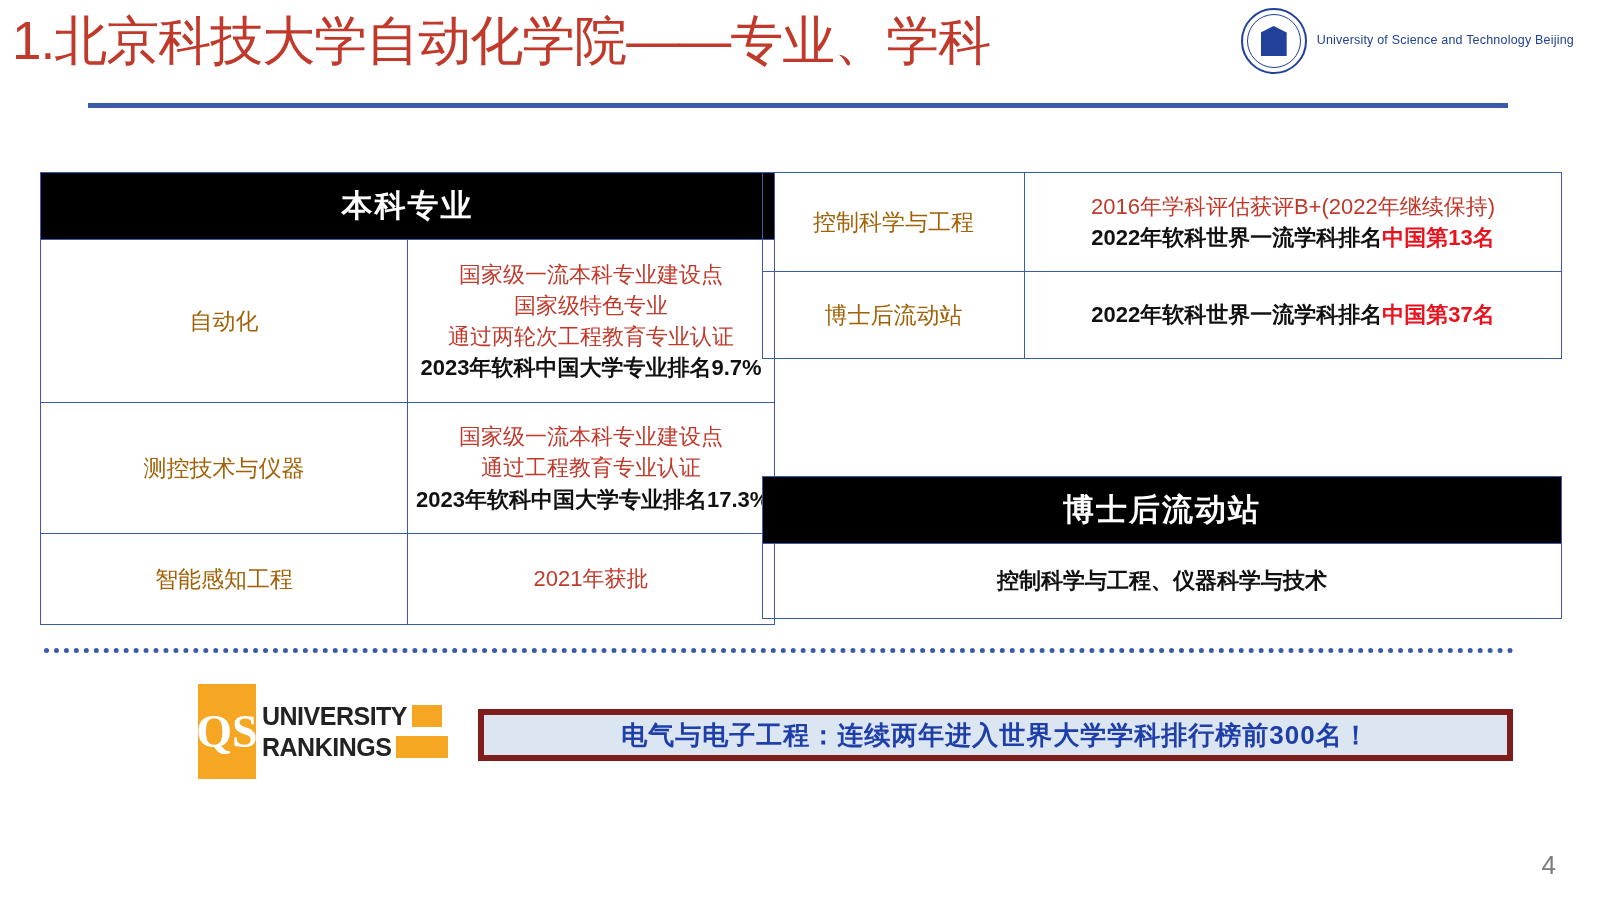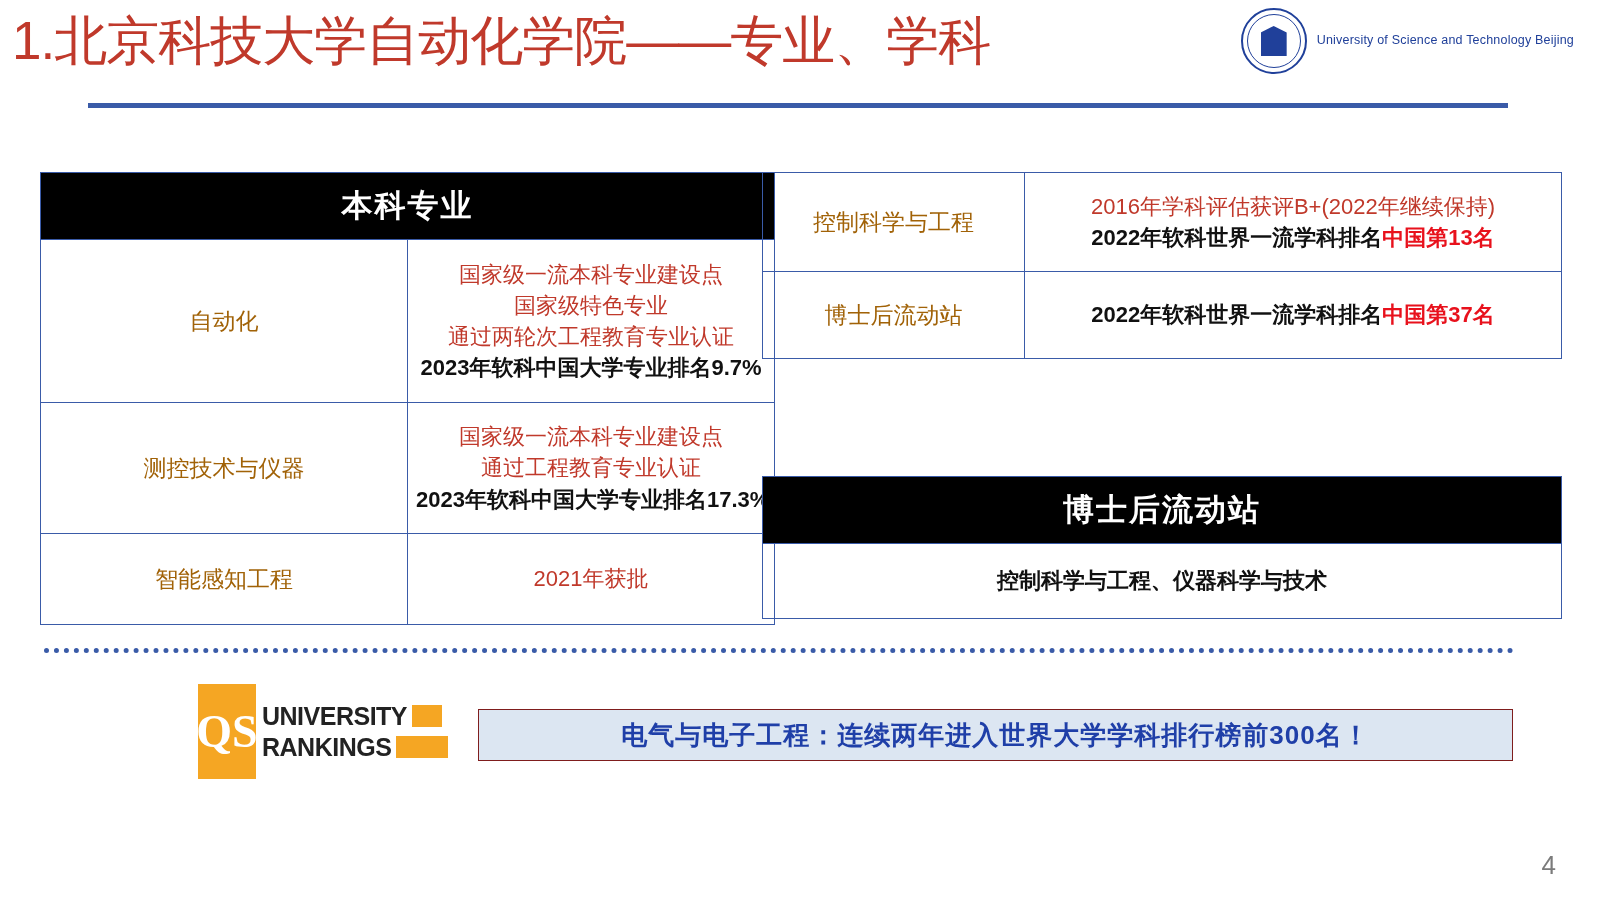--- a/index.html
+++ b/index.html
@@ -206,21 +206,21 @@
   .bar-b { width: 30px; }
   .bar-c { width: 52px; }
 
   #qs-banner {
     position: absolute;
     left: 478px;
     top: 709px;
     width: 1035px;
     height: 52px;
     background: #DCE6F2;
-    border: 1px solid #7f1d1d;
+    border: 6px solid #7f1d1d;
     box-sizing: border-box;
     display: flex;
     align-items: center;
     justify-content: center;
   }
   #qs-banner-text {
     font-size: 26px;
     font-weight: bold;
     color: #1F3FA8;
     letter-spacing: 1px;

